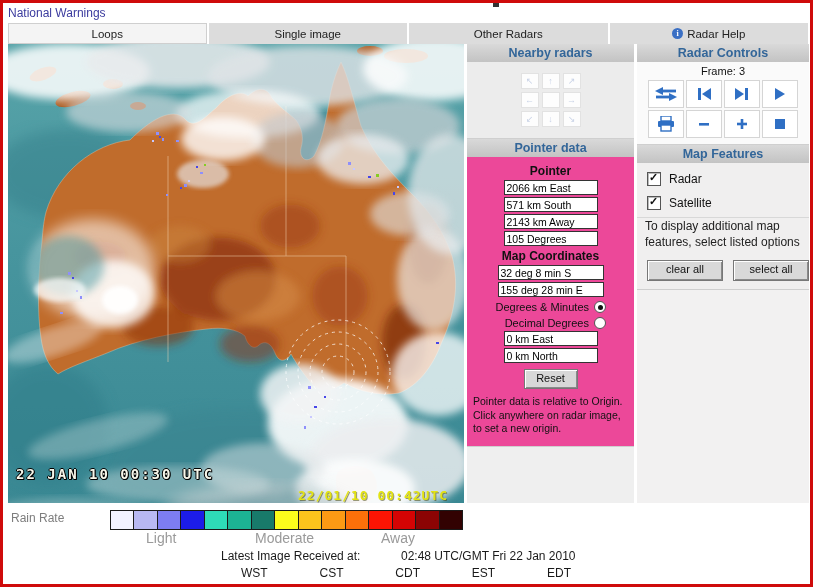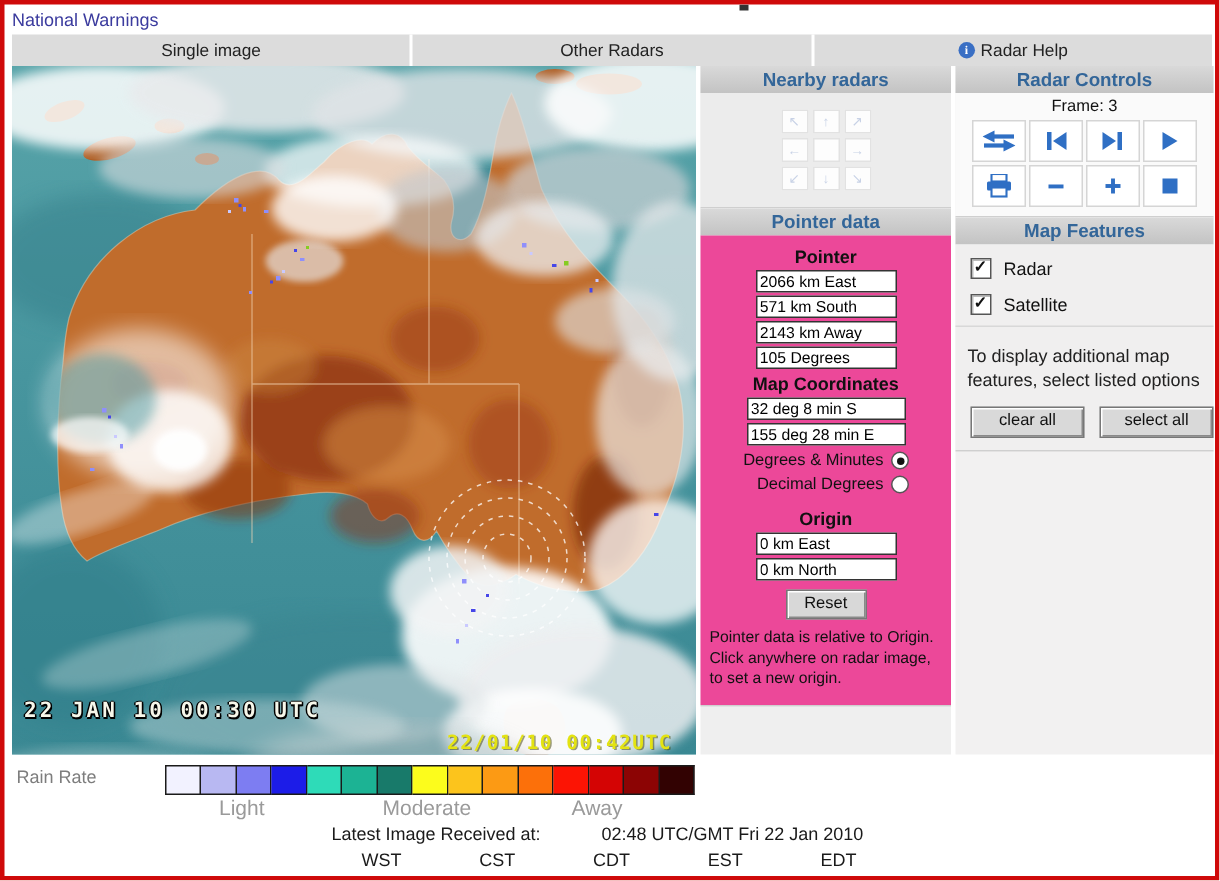--- a/index.html
+++ b/index.html
@@ -54,21 +54,21 @@
   .ctrl-grid{display:grid;grid-template-columns:repeat(4,36px);gap:2px;justify-content:center;margin-top:2px;}
   .ctrl-btn{height:26px;background:#fff;border:1px solid #d5d5d5;display:flex;align-items:center;justify-content:center;cursor:pointer;}
   .ctrl-btn svg{display:block;}
 
   
   #features-body{background:#f0efef;padding:4px 0 8px 0;}
   .mf-row{display:flex;align-items:center;padding:5px 0 5px 10px;cursor:pointer;}
   .mf-check{width:12px;height:12px;background:#fff;border:1px solid #555;box-shadow:inset 1px 1px 0 #bbb;position:relative;margin-right:8px;}
   .mf-check.checked::after{content:"✓";position:absolute;left:1px;top:-2px;font-size:11px;font-weight:bold;color:#111;}
   .mf-label{font-size:12px;color:#111;}
-  #features-note{border-top:1px solid #d8d8d8;margin-top:2px;padding:12px 8px 4px 8px;font-size:12px;color:#222;line-height:1.3;}
+  #features-note{border-top:1px solid #d8d8d8;margin-top:2px;padding:1px 8px 4px 8px;font-size:12px;color:#222;line-height:1.3;}
   #features-buttons{display:flex;gap:10px;padding:6px 0 0 10px;}
   .bevel-btn{min-width:62px;height:19px;background:#d9d9d9;border:1px solid #777;box-shadow:inset 1px 1px 0 #fff,inset -1px -1px 0 #8a8a8a;font-size:11px;color:#111;text-align:center;line-height:17px;cursor:pointer;padding:0 6px;}
 
   
   #rain-rate-label{position:absolute;left:8px;top:508px;font-size:12px;color:#7d7d7d;}
   #rain-rate-scale{position:absolute;left:107px;top:507px;width:353px;height:20px;display:flex;}
   .swatch{flex:1;border:1px solid #1a1a1a;border-left:none;}
   .swatch:first-child{border-left:1px solid #1a1a1a;}
   #intensity-row{position:absolute;left:0;top:527px;width:560px;height:16px;}
   #intensity-row span{position:absolute;font-size:14px;color:#9a9a9a;}
@@ -82,20 +82,23 @@
 </style>
 </head>
 <body>
 
 <div id="page">
 
   <a id="warnings-link">National Warnings</a>
   <div id="title-artifact"></div>
 
   <div id="tabbar">
+    <div class="tab active">
+        <span>Loops</span>
+      </div>
     <div class="tab">
         <span>Single image</span>
       </div>
     <div class="tab">
         <span>Other Radars</span>
       </div>
     <div class="tab">
       <span class="info-icon">i</span>
       <span>Radar Help</span>
     </div>
@@ -275,21 +278,20 @@
         <input class="pd-input coord" value="32 deg 8 min S" style="">
         <input class="pd-input coord" value="155 deg 28 min E" style="">
         <div class="radio-row">
           <span>Degrees &amp; Minutes</span>
           <span class="radio selected"></span>
         </div>
         <div class="radio-row">
           <span>Decimal Degrees</span>
           <span class="radio"></span>
         </div>
-        <div class="pd-label" style="margin-top:10px;">Origin</div>
         <input class="pd-input origin" value="0 km East" style="">
         <input class="pd-input origin" value="0 km North" style="">
         <div id="reset-btn">Reset</div>
         <div id="pointer-note">Pointer data is relative to Origin. Click anywhere on radar image, to set a new origin.</div>
       </div>
     </div>
   </div>
 
   <div id="right-col">
     <div class="panel">

